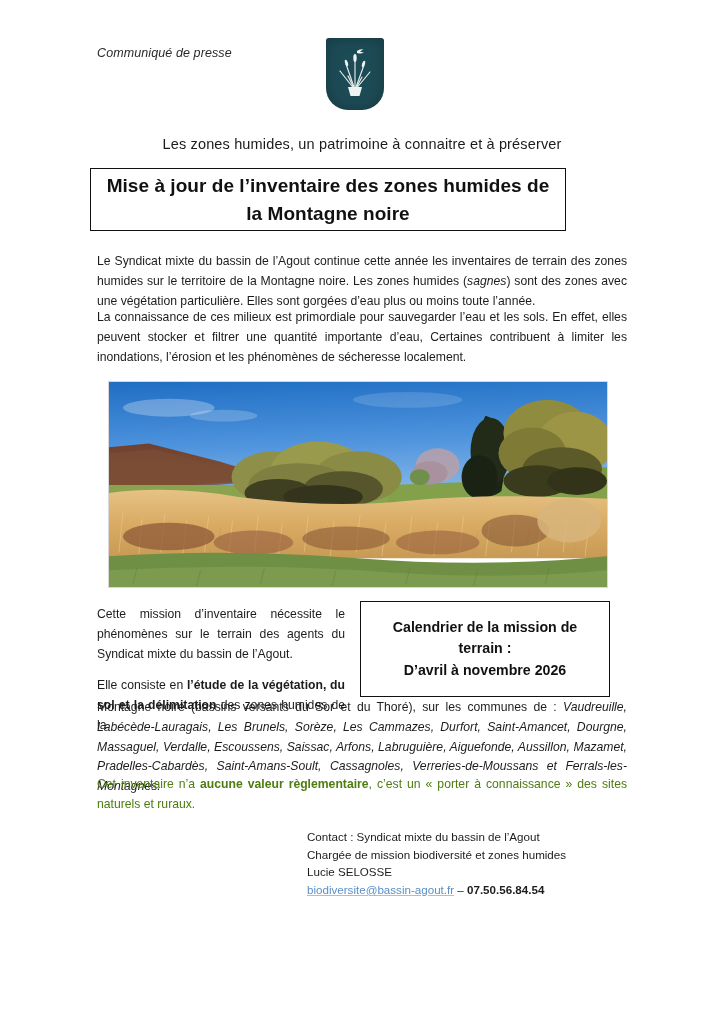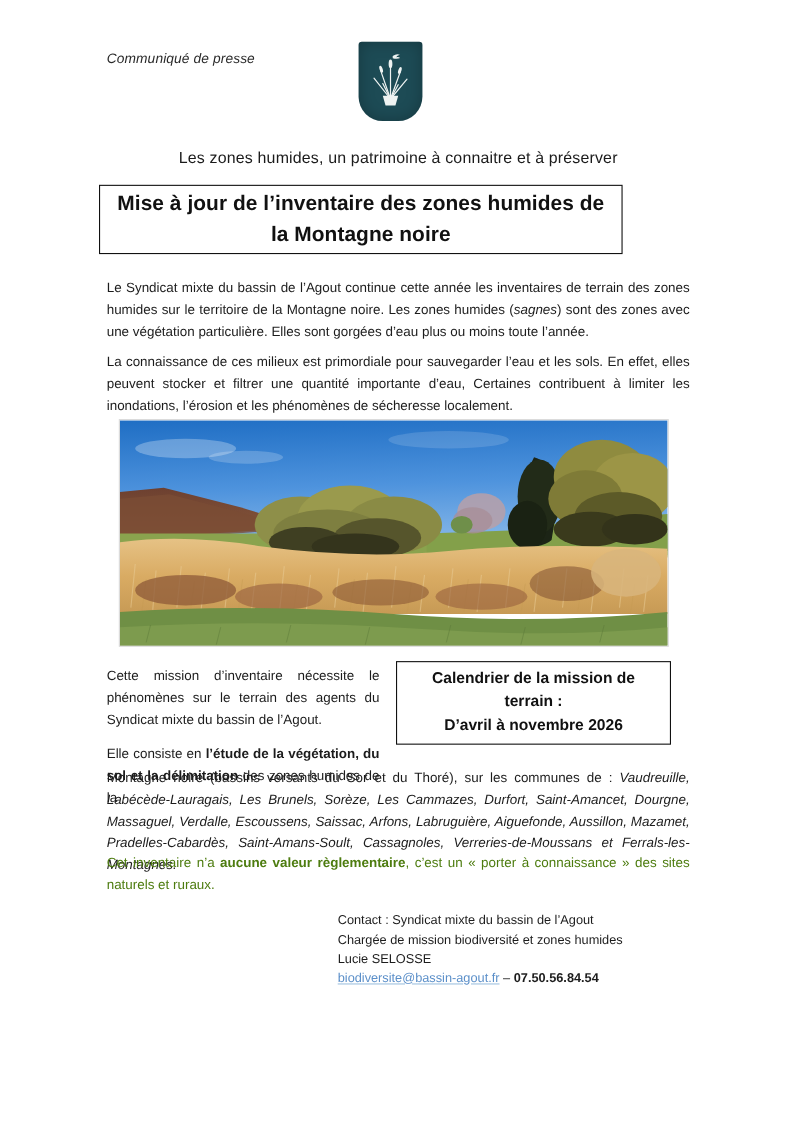--- a/index.html
+++ b/index.html
@@ -80,21 +80,21 @@
     margin: 0 0 11px 0;
     font-size: 12.2px;
     line-height: 1.62;
     text-align: justify;
     color: #1c1c1c;
   }
   p.para b { font-weight: normal; }
   p.para i { font-style: italic; }
 
   #para-intro { position: absolute; top: 252px; left: 97px; width: 530px; margin:0; }
-  #para-know  { position: absolute; top: 320px; left: 97px; width: 530px; margin:0; }
+  #para-know  { position: absolute; top: 308px; left: 97px; width: 530px; margin:0; }
 
   
   .photo {
     position: absolute;
     left: 108px;
     top: 381px;
     width: 500px;
     height: 207px;
     overflow: hidden;
     border: 1px solid #d8d8d8;
@@ -115,21 +115,21 @@
     line-height: 1.62;
     text-align: justify;
     color: #1c1c1c;
   }
 
   .calendar-box {
     position: absolute;
     left: 360px;
     top: 601px;
     width: 250px;
-    height: 76px;
+    height: 96px;
     border: 1.6px solid #111;
     box-sizing: border-box;
     display: flex;
     align-items: center;
     justify-content: center;
   }
   .calendar-box .cal-text {
     font-size: 14.2px;
     font-weight: bold;
     line-height: 1.5;

